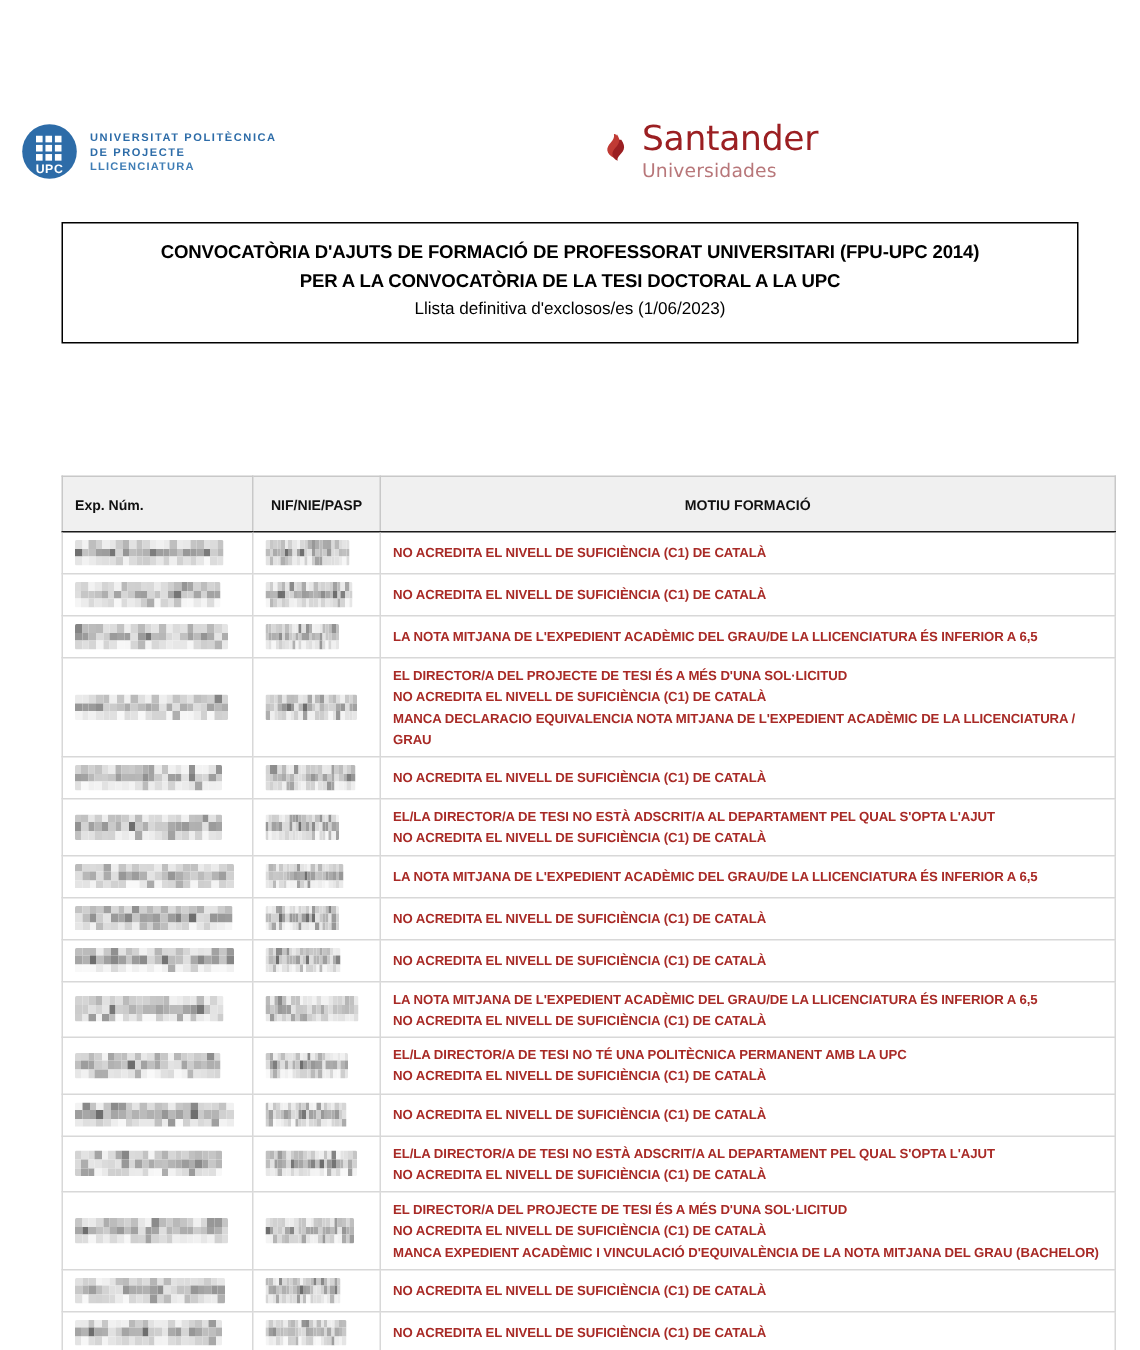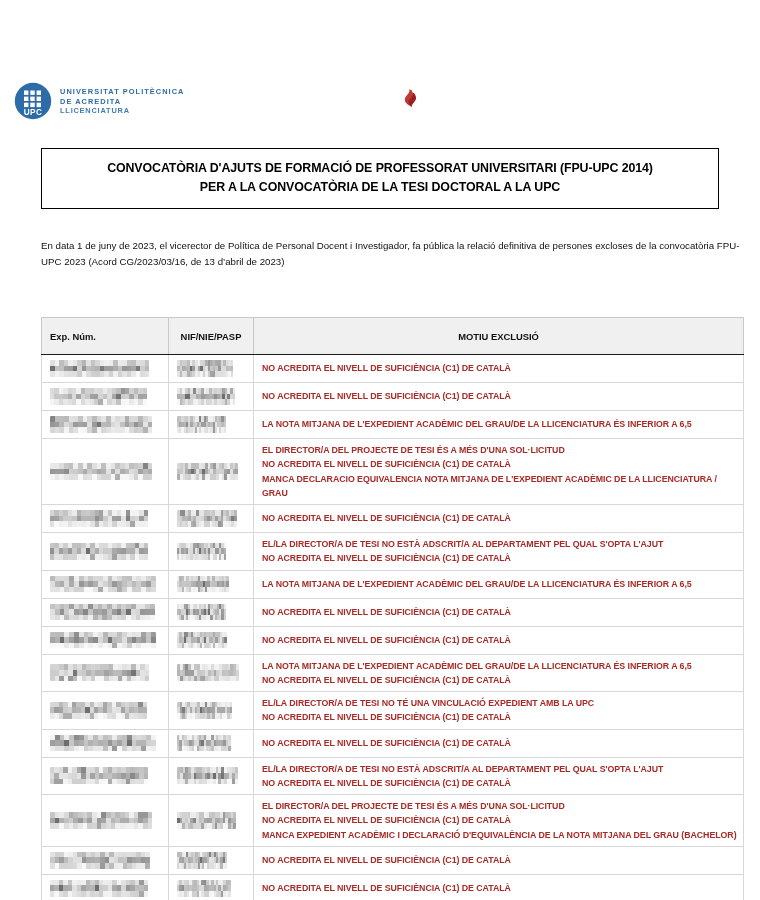--- a/index.html
+++ b/index.html
@@ -246,58 +246,60 @@
             <rect x="22.6" y="14.6" width="4.4" height="4.4"></rect>
             <rect x="10" y="20.7" width="4.4" height="4.4"></rect>
             <rect x="16.3" y="20.7" width="4.4" height="4.4"></rect>
             <rect x="22.6" y="20.7" width="4.4" height="4.4"></rect>
           </g>
           <text x="19" y="33.4" text-anchor="middle" fill="#ffffff" font-family="Liberation Sans, sans-serif" font-size="8.2" font-weight="bold" letter-spacing="0.4">UPC</text>
         </svg>
       </span>
       <span class="upc-wordmark">
         <span>UNIVERSITAT POLITÈCNICA</span>
-        <span>DE ACREDITA</span>
+        <span>DE PROJECTE</span>
         <span class="bcn">LLICENCIATURA</span>
       </span>
     </div>
 
     <div class="santander-logo">
       <span class="santander-flame">
         <svg width="22" height="22" viewBox="0 0 22 22" aria-hidden="true">
           <path d="M11.2 2.4c1.6 2.5 2.2 4.4 1.6 6.2-.5 1.6-2 3-3.1 4.6-1.2 1.7-1.4 3.4-.2 5.2-2.6-1.2-4.3-2.9-4.6-5-.3-2 .8-3.7 2.2-5.3 1.6-1.8 2.6-3.4 2.2-5.3-.1-.3.1-.5.4-.4h.1c.5.1 1 .5 1.4 1z" fill="#c03a34"></path>
           <path d="M14.2 6.2c1.7 2.6 2.3 4.6 1.6 6.4-.6 1.8-2.4 3.2-3.5 4.9-.6.9-.8 1.8-.5 2.7-2-1-3.3-2.4-3.5-4.1-.2-1.7.8-3.2 2-4.6 1.5-1.7 2.6-3.2 2.4-5 0-.3.2-.5.5-.4.4.1.7.1 1 .1z" fill="#9b1f22"></path>
         </svg>
       </span>
+      <span class="santander-words">
+        <span class="s-name">Santander</span>
+        <span class="s-sub">Universidades</span>
+      </span>
     </div>
 
   </div>
 
   <div class="title-box">
     <div class="title-line1">CONVOCATÒRIA D'AJUTS DE FORMACIÓ DE PROFESSORAT UNIVERSITARI (FPU-UPC 2014)</div>
     <div class="title-line2">PER A LA CONVOCATÒRIA DE LA TESI DOCTORAL A LA UPC</div>
+    <div class="title-line3">Llista definitiva d'exclosos/es (1/06/2023)</div>
   </div>
 
-  <div class="intro">
-    <p>En data 1 de juny de 2023, el vicerector de Política de Personal Docent i Investigador, fa pública la relació definitiva de persones excloses de la convocatòria FPU-UPC 2023 (Acord CG/2023/03/16, de 13 d’abril de 2023)</p>
-  </div>
 
 
   <div class="table-wrap">
     <table class="excl">
       <colgroup>
         <col class="c-exp">
           <col class="c-nif">
           <col class="c-mot">
       </colgroup>
       <thead>
         <tr>
           <th class="th-exp">Exp. Núm.</th>
           <th class="th-nif">NIF/NIE/PASP</th>
-          <th class="th-mot">MOTIU EXCLUSIÓ</th>
+          <th class="th-mot">MOTIU FORMACIÓ</th>
         </tr>
       </thead>
       <tbody id="tbody">
           <tr>
             <td class="cell-redact">
               <span class="redact" title="[redacted]" style="width: 90%;">
                 <span class="px-row">
                   <span class="px" style="background: rgb(224, 224, 224);"></span>
                   <span class="px" style="background: rgb(242, 242, 242);"></span>
                   <span class="px" style="background: rgb(190, 190, 190);"></span>
@@ -2015,21 +2017,21 @@
                   <span class="px" style="background: rgb(237, 237, 237);"></span>
                   <span class="px" style="background: rgb(215, 215, 215);"></span>
                   <span class="px" style="background: rgb(245, 245, 245);"></span>
                   <span class="px" style="background: rgb(247, 247, 247);"></span>
                   <span class="px" style="background: rgb(206, 206, 206);"></span>
                   <span class="px" style="background: rgb(229, 229, 229);"></span>
                 </span>
               </span>
             </td>
             <td class="cell-reasons">
-              <div class="reason" style="color: rgb(168, 42, 38);">EL/LA DIRECTOR/A DE TESI NO TÉ UNA VINCULACIÓ EXPEDIENT AMB LA UPC</div>
+              <div class="reason" style="color: rgb(168, 42, 38);">EL/LA DIRECTOR/A DE TESI NO TÉ UNA POLITÈCNICA PERMANENT AMB LA UPC</div>
               <div class="reason" style="color: rgb(168, 42, 38);">NO ACREDITA EL NIVELL DE SUFICIÈNCIA (C1) DE CATALÀ</div>
             </td>
           </tr>
           <tr>
             <td class="cell-redact">
               <span class="redact" title="[redacted]" style="width: 96%;">
                 <span class="px-row">
                   <span class="px" style="background: rgb(243, 243, 243);"></span>
                   <span class="px" style="background: rgb(137, 137, 137);"></span>
                   <span class="px" style="background: rgb(195, 195, 195);"></span>
@@ -2490,21 +2492,21 @@
                   <span class="px" style="background: rgb(242, 242, 242);"></span>
                   <span class="px" style="background: rgb(171, 171, 171);"></span>
                   <span class="px" style="background: rgb(206, 206, 206);"></span>
                   <span class="px" style="background: rgb(156, 156, 156);"></span>
                 </span>
               </span>
             </td>
             <td class="cell-reasons">
               <div class="reason" style="color: rgb(168, 42, 38);">EL DIRECTOR/A DEL PROJECTE DE TESI ÉS A MÉS D'UNA SOL·LICITUD</div>
               <div class="reason" style="color: rgb(168, 42, 38);">NO ACREDITA EL NIVELL DE SUFICIÈNCIA (C1) DE CATALÀ</div>
-              <div class="reason" style="color: rgb(168, 42, 38);">MANCA EXPEDIENT ACADÈMIC I DECLARACIÓ D'EQUIVALÈNCIA DE LA NOTA MITJANA DEL GRAU (BACHELOR)</div>
+              <div class="reason" style="color: rgb(168, 42, 38);">MANCA EXPEDIENT ACADÈMIC I VINCULACIÓ D'EQUIVALÈNCIA DE LA NOTA MITJANA DEL GRAU (BACHELOR)</div>
             </td>
           </tr>
           <tr>
             <td class="cell-redact">
               <span class="redact" title="[redacted]" style="width: 91%;">
                 <span class="px-row">
                   <span class="px" style="background: rgb(225, 225, 225);"></span>
                   <span class="px" style="background: rgb(209, 209, 209);"></span>
                   <span class="px" style="background: rgb(211, 211, 211);"></span>
                   <span class="px" style="background: rgb(244, 244, 244);"></span>

